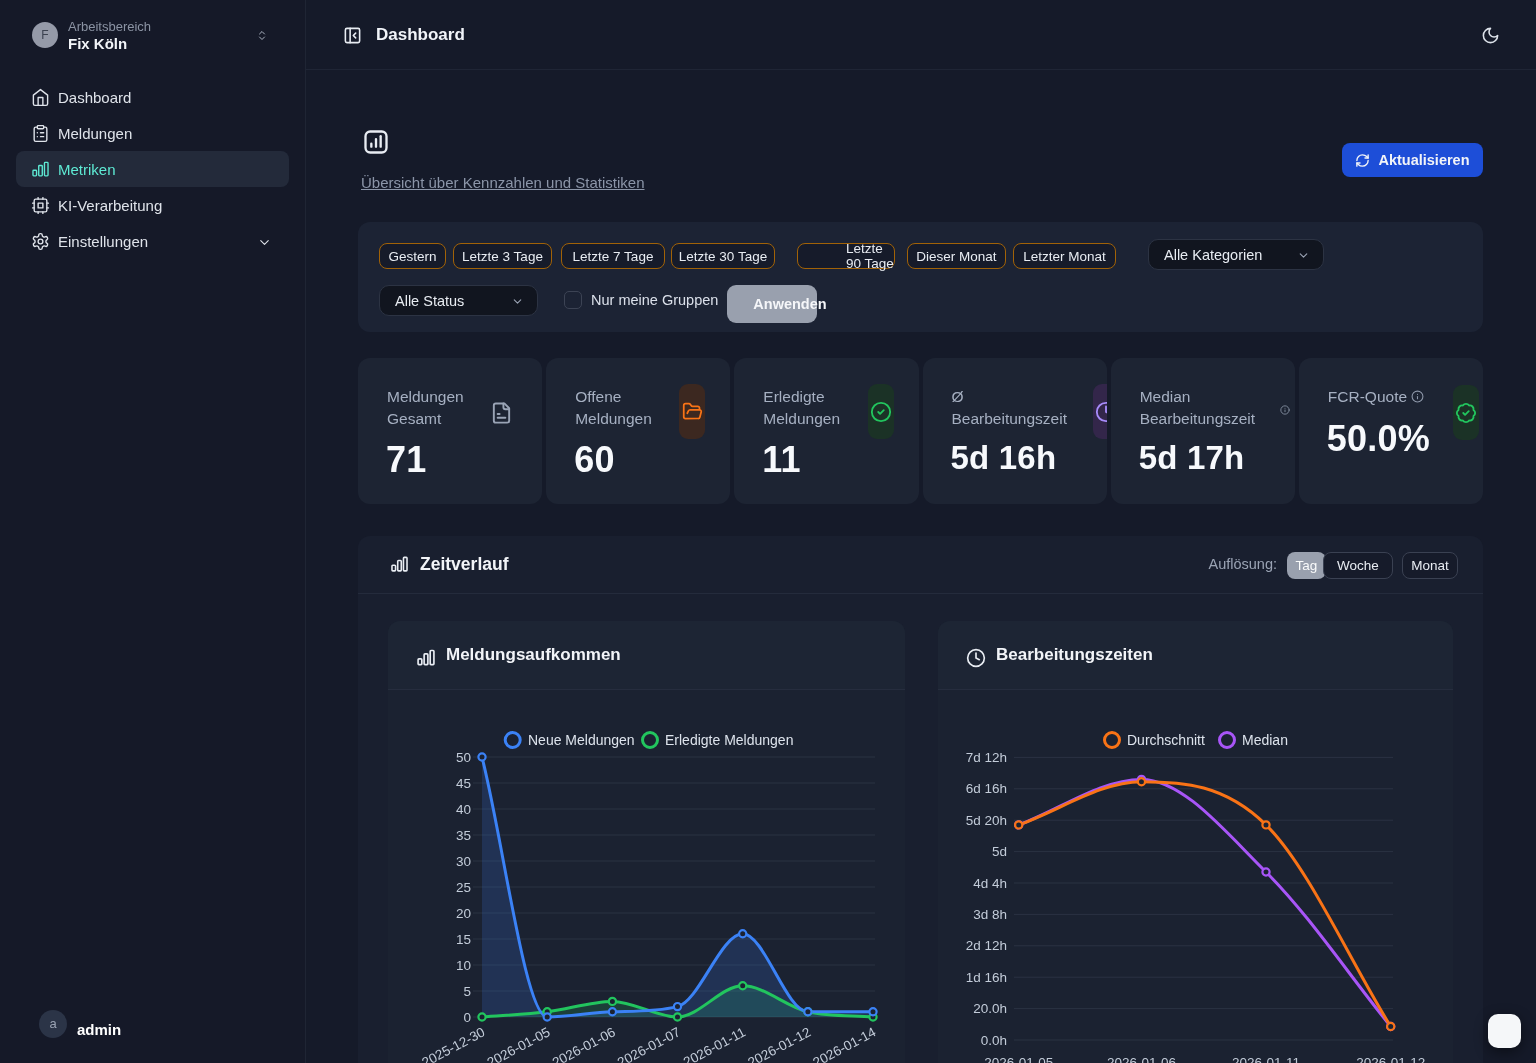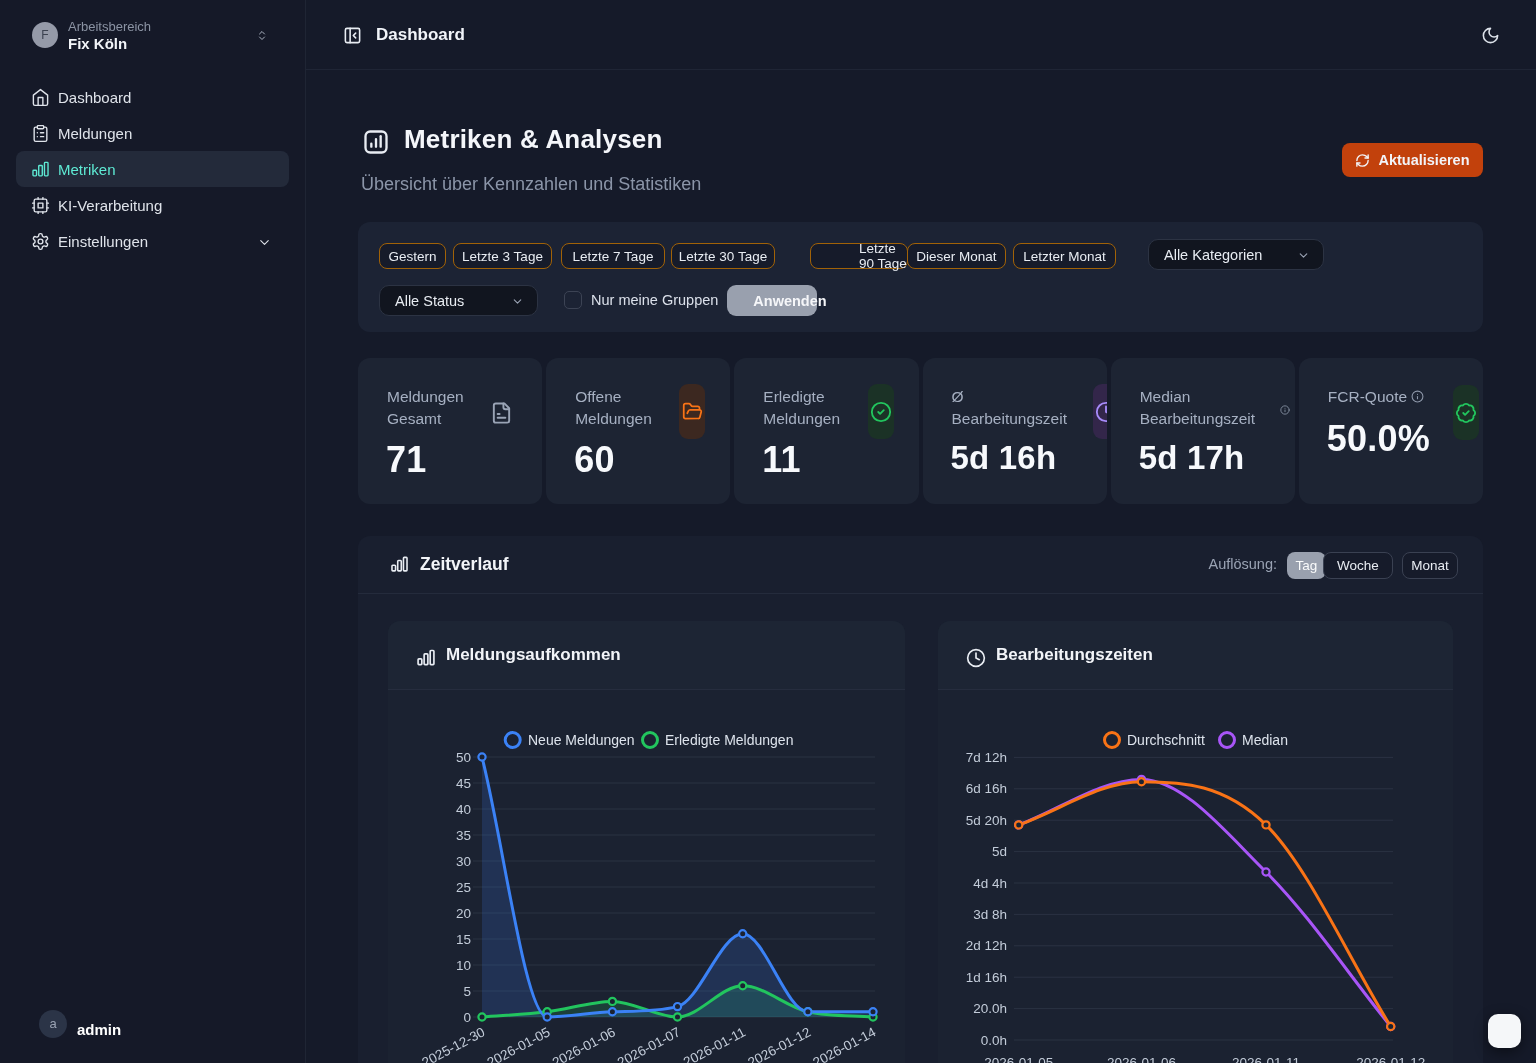--- a/index.html
+++ b/index.html
@@ -33,35 +33,35 @@
 
 .topbar { position:absolute; left:306px; top:0; width:1230px; height:70px;
   border-bottom:1px solid #1f2535; }
 .topbar .ticon { position:absolute; left:37px; top:26px; color:#e8ecf2; }
 .topbar .ttitle { position:absolute; left:70px; top:25px; font-size:17px; font-weight:bold; color:#f1f4f9; }
 .topbar .moon { position:absolute; right:36px; top:26px; color:#dde2ea; }
 
 .main { position:absolute; left:306px; top:70px; width:1230px; height:993px; }
 .h-icon { position:absolute; left:56px; top:58px; color:#e8ecf2; }
 .h-title { position:absolute; left:98px; top:54px; font-size:26px; font-weight:bold; color:#f4f6fa; letter-spacing:0.2px;}
-.h-sub { position:absolute; left:55px; top:104px; font-size:18px; color:#8b95a8; }
+.h-sub { position:absolute; left:55px; top:104px; font-size:15px; color:#8b95a8;text-decoration:underline; }
 .btn-refresh { position:absolute; left:1036px; top:73px; width:141px; height:34px;
-  background:#c2410c; border-radius:8px; color:#f2f4f8; font-size:14.5px; font-weight:600;
+  background:#1d4ed8; border-radius:8px; color:#f2f4f8; font-size:14.5px; font-weight:600;
   display:flex; align-items:center; justify-content:center; gap:8px; }
 
 .fpanel { position:absolute; left:52px; top:152px; width:1125px; height:110px;
   background:#1c2334; border-radius:12px; }
 .fbtn { position:absolute; height:26px; top:21px; background:#161b2a; border:1px solid #a16207;
   border-radius:8px; color:#e8ecf2; font-size:13.5px; display:flex; align-items:center; justify-content:center; }
 .fsel { position:absolute; background:#11151f; border:1px solid #2c3343; border-radius:10px;
   color:#e8ecf2; font-size:14.5px; display:flex; align-items:center; }
 .fsel .chev { position:absolute; right:13px; top:9px; color:#9aa3b4; }
 .fcheck { position:absolute; left:206px; top:69px; width:18px; height:18px; border:1.5px solid #3c4354; border-radius:5px; }
 .flabel { position:absolute; left:233px; top:70px; font-size:14.5px; color:#dbe0ea; }
-.btn-anwenden { position:absolute; left:369px; top:63px; width:90px; height:31px;
+.btn-anwenden { position:absolute; left:369px; top:63px; width:90px; height:38px;
   background:#99a0ae; border-radius:9px; color:#f5f6f9; font-size:14.5px; font-weight:600;
   display:flex; align-items:center; justify-content:center;padding-left:36px; }
 
 .cards { position:absolute; left:52px; top:288px; width:1125px; height:146px;
   display:grid; grid-template-columns:repeat(6,1fr); gap:4px; }
 .card { position:relative; background:#1d2433; border-radius:12px; overflow:hidden; padding:0; }
 .c-label { position:absolute; left:29px; top:28px; width:120px; font-size:15.5px; line-height:22px; color:#a6b0c2; }
 .c-value { position:absolute; left:28px; top:81px; font-size:36px; font-weight:bold; color:#f7f9fc; letter-spacing:0.2px; }
 .c-badge { position:absolute; top:26px; width:26px; height:55px; border-radius:9px;
   display:flex; align-items:center; justify-content:center; }
@@ -158,35 +158,34 @@
     </svg>
 </div>
 
 <div class="main">
   <svg class="h-icon" width="28" height="28" viewBox="0 0 24 24" fill="none" stroke="currentColor" stroke-width="2" stroke-linecap="round" stroke-linejoin="round">
       <rect x="3" y="3" width="18" height="18" rx="4"></rect>
       <path d="M8 16v-2.5"></path>
       <path d="M12 16V9.5"></path>
       <path d="M16 16V7"></path>
     </svg>
-  <div class="h-title">Metriken &amp; Analysen</div>
   <div class="h-sub">Übersicht über Kennzahlen und Statistiken</div>
   <div class="btn-refresh"><svg width="15" height="15" viewBox="0 0 24 24" fill="none" stroke="currentColor" stroke-width="2.2" stroke-linecap="round" stroke-linejoin="round">
         <path d="M3 12a9 9 0 0 1 9-9 9.75 9.75 0 0 1 6.74 2.74L21 8"></path>
         <path d="M21 3v5h-5"></path>
         <path d="M21 12a9 9 0 0 1-9 9 9.75 9.75 0 0 1-6.74-2.74L3 16"></path>
         <path d="M8 16H3v5"></path>
       </svg>Aktualisieren</div>
 
   <div class="fpanel">
     <div class="fbtn" style="left:21px; width:67px;">Gestern</div>
     <div class="fbtn" style="left:95px; width:99px;">Letzte 3 Tage</div>
     <div class="fbtn" style="left:203px; width:104px;">Letzte 7 Tage</div>
     <div class="fbtn" style="left:313px; width:104px;">Letzte 30 Tage</div>
-    <div class="fbtn" style="left:452px; width:98px;padding-left:48px;">Letzte 90 Tage</div>
+    <div class="fbtn" style="left:439px; width:98px;padding-left:48px;">Letzte 90 Tage</div>
     <div class="fbtn" style="left:549px; width:99px;">Dieser Monat</div>
     <div class="fbtn" style="left:655px; width:103px;">Letzter Monat</div>
     <div class="fsel" style="left:790px; top:17px; width:176px; height:31px; padding-left:15px;">Alle Kategorien
       <svg class="chev" width="13" height="13" viewBox="0 0 24 24" fill="none" stroke="currentColor" stroke-width="2" stroke-linecap="round" stroke-linejoin="round">
           <path d="m6 9 6 6 6-6"></path>
         </svg>
     </div>
     <div class="fsel" style="left:21px; top:63px; width:159px; height:31px; padding-left:15px;text-align:center;">Alle Status
       <svg class="chev" width="13" height="13" viewBox="0 0 24 24" fill="none" stroke="currentColor" stroke-width="2" stroke-linecap="round" stroke-linejoin="round">
           <path d="m6 9 6 6 6-6"></path>

